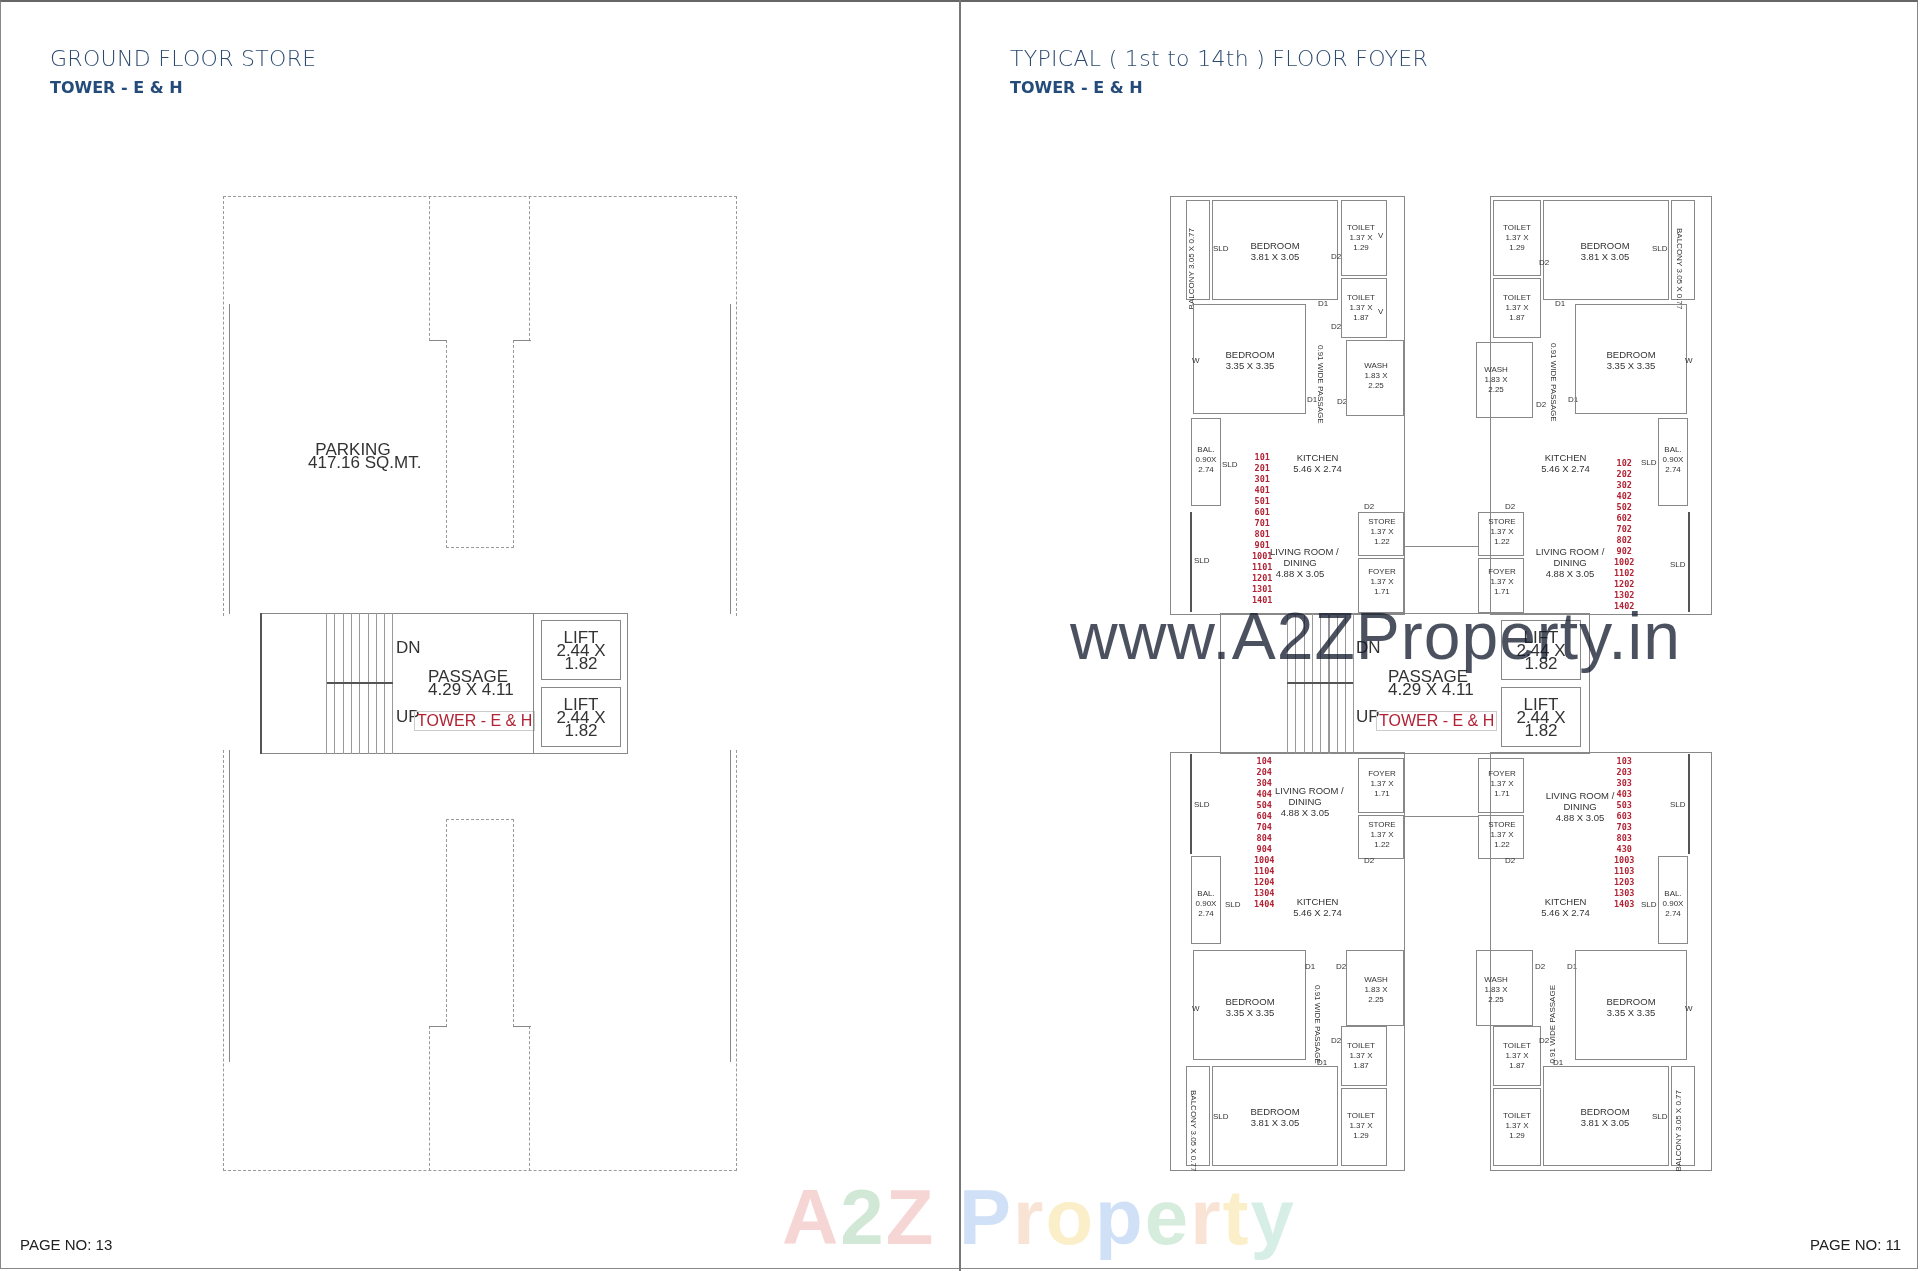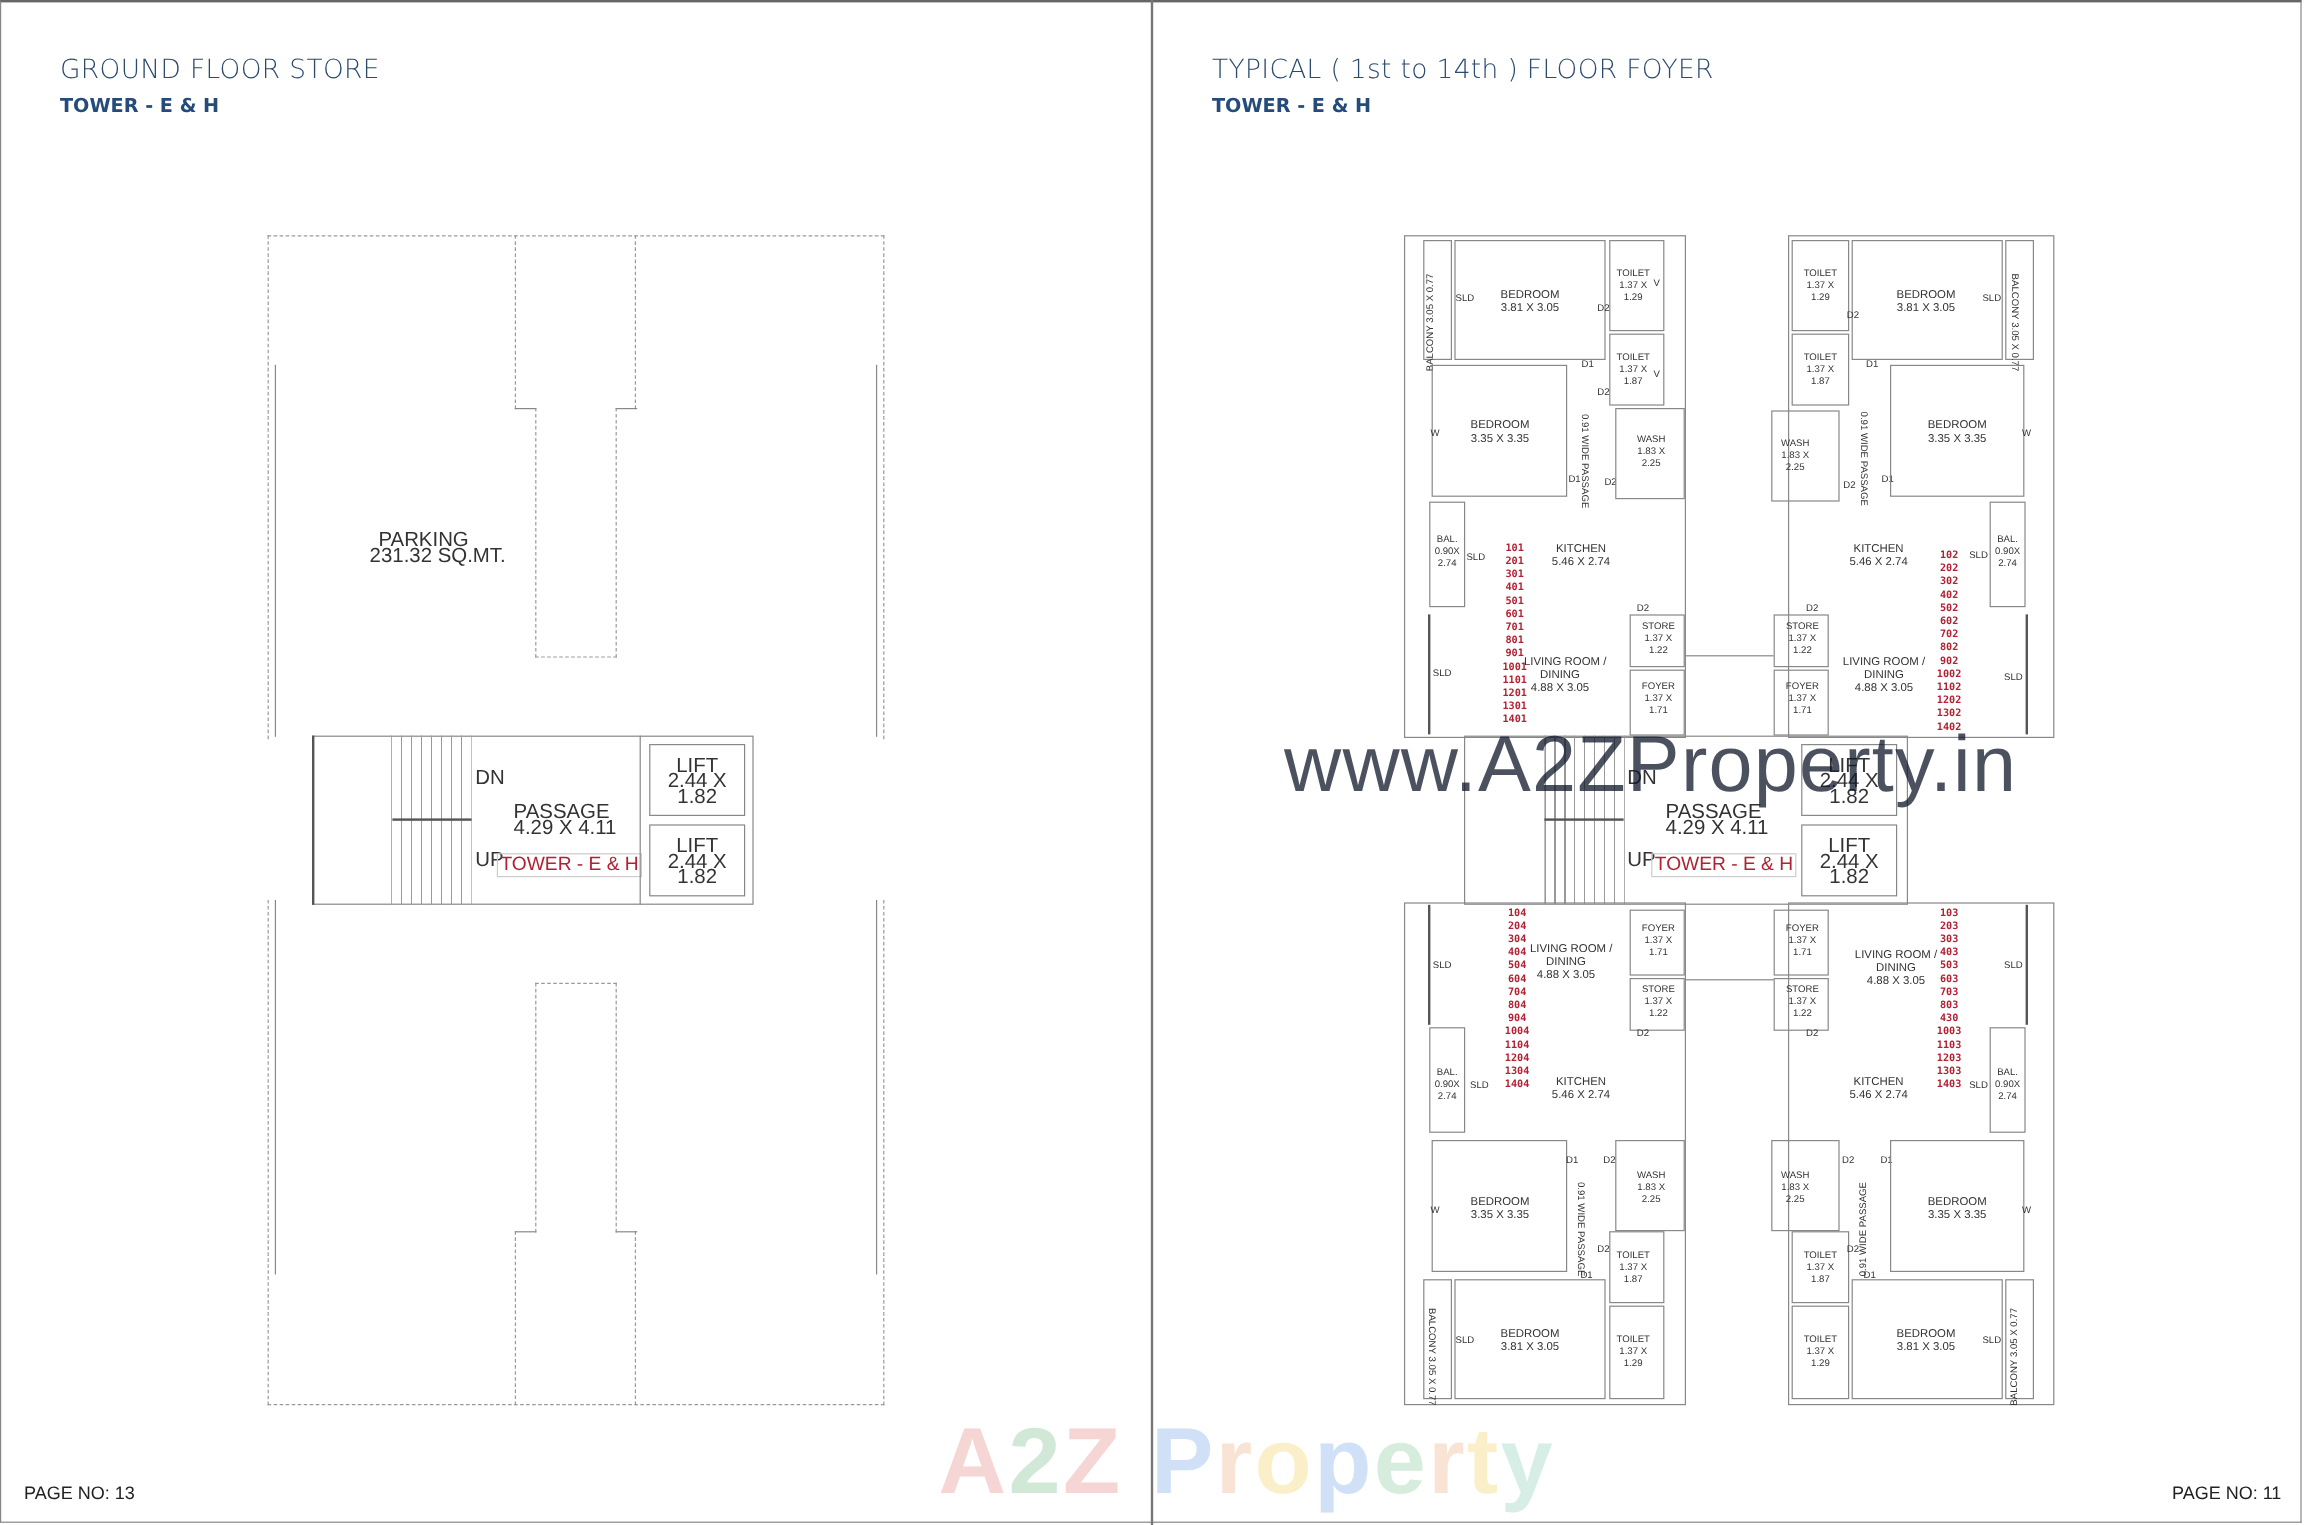--- a/index.html
+++ b/index.html
@@ -40,21 +40,21 @@
   <div class="line" style="left:229px;top:304px;width:1.2px;height:310px;"></div>
   <div class="line" style="left:730px;top:304px;width:1.2px;height:310px;"></div>
 
   <div class="dash" style="left:429px;top:196px;width:101px;height:145px;border-top:none;border-bottom:none;"></div>
   <div class="dash" style="left:446px;top:340px;width:68px;height:208px;border-top:none;"></div>
   <div class="line" style="left:429px;top:340px;width:18px;height:1.2px;"></div>
   <div class="line" style="left:513px;top:340px;width:18px;height:1.2px;"></div>
 
   <div class="lbl big" style="left:308px;top:443px;width:90px;">
     <div>PARKING</div>
-    <div>231.32 SQ.MT.</div>
+    <div>417.16 SQ.MT.</div>
   </div>
 
   <div class="wall" style="left:260px;top:613px;width:368px;height:141px;"></div>
   <div class="line dark" style="left:260px;top:613px;width:2px;height:141px;"></div>
   <div class="stairs" style="left:326px;top:613px;width:67px;height:141px;background:repeating-linear-gradient(90deg,#999 0 1px,transparent 1px 8.3px);"></div>
   <div class="line dark" style="left:327px;top:682px;width:66px;height:2px;"></div>
   <div class="lbl big" style="left:396px;top:641px;">DN</div>
   <div class="lbl big" style="left:396px;top:710px;">UP</div>
   <div class="lbl big" style="left:428px;top:670px;width:70px;">
     <div>PASSAGE</div>

